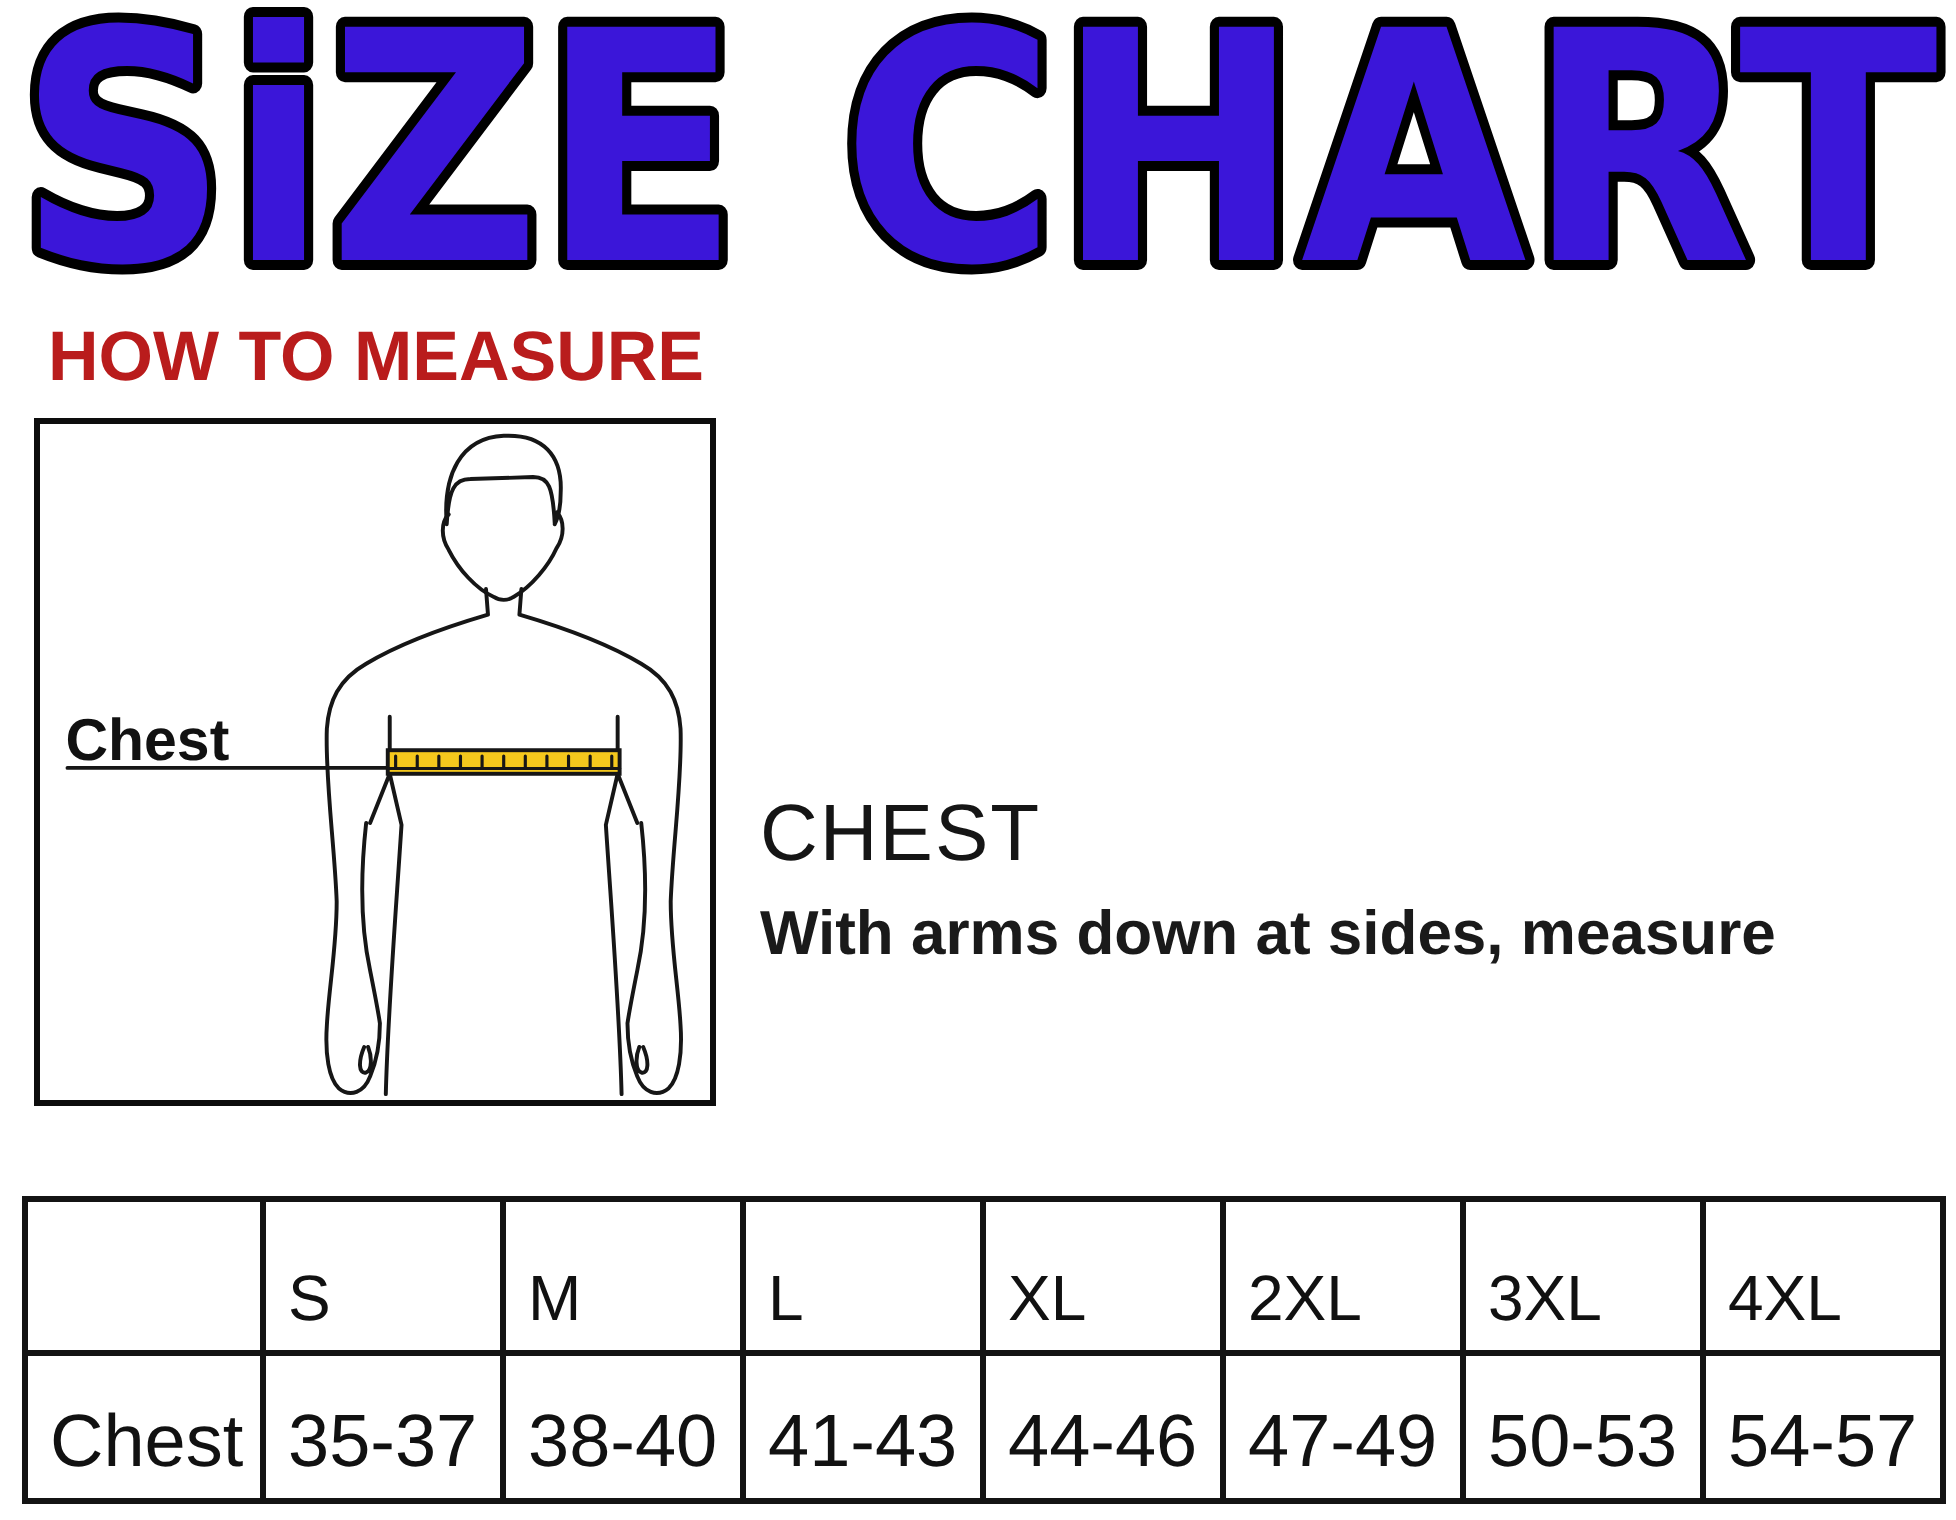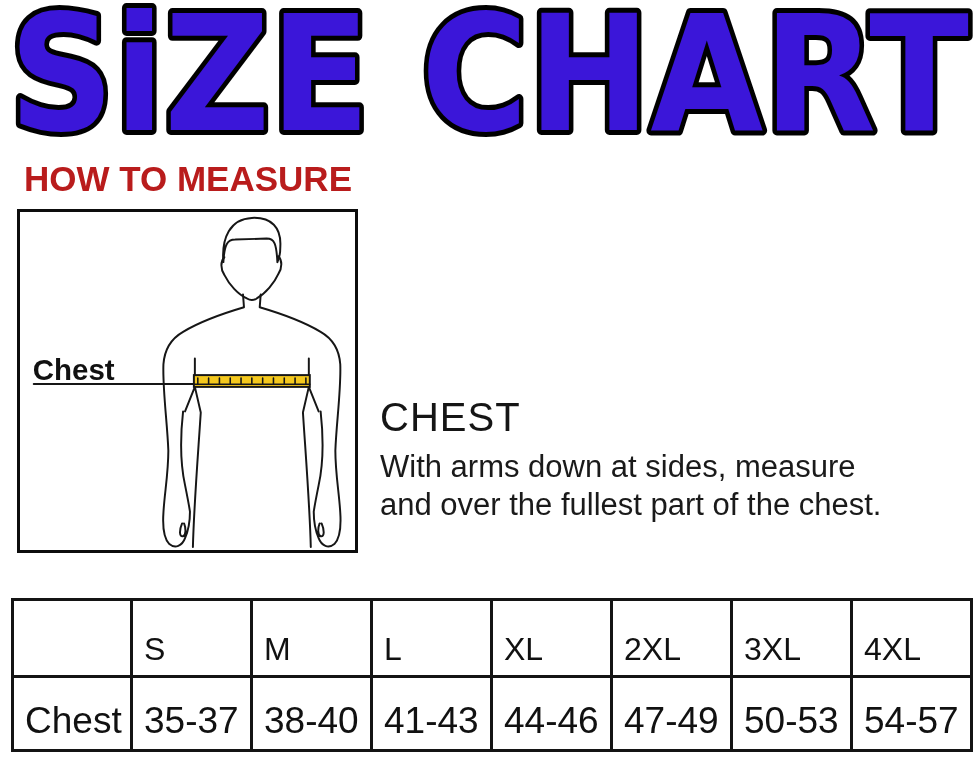--- a/index.html
+++ b/index.html
@@ -57,21 +57,21 @@
     letter-spacing: 1px;
     color: #151515;
     white-space: nowrap;
   }
   .chest-desc {
     left: 380px; top: 448px;
     font-size: 31px;
     line-height: 38px;
     color: #1a1a1a;
   }
-  .chest-desc div { white-space: nowrap; }
+  .chest-desc div { white-space: nowrap; font-weight: bold; }
 
   
   .size-table-wrap { left: 11px; top: 598px; }
   table.size-table {
     border-collapse: collapse;
     table-layout: fixed;
   }
   table.size-table td, table.size-table th {
     border: 3px solid #141414;
     vertical-align: bottom;
@@ -120,21 +120,20 @@
         <path class="outline thin" d="M181 169v6M192 169v6M203 169v6M214 169v6M225 169v6M236 169v6M247 169v6M258 169v6M269 169v6M280 169v6M291 169v6"></path>
       </g>
 
       <text class="chest-label-text" x="13" y="171">Chest</text>
     </svg>
   </div>
 
   <div class="abs chest-heading">CHEST</div>
   <div class="abs chest-desc">
     <div>With arms down at sides, measure</div>
-    <div>and over the fullest part of the chest.</div>
   </div>
 
   <div class="abs size-table-wrap">
     <table class="size-table">
       <colgroup>
         <col class="label-col">
         <col class="size-col">
           <col class="size-col">
           <col class="size-col">
           <col class="size-col">

